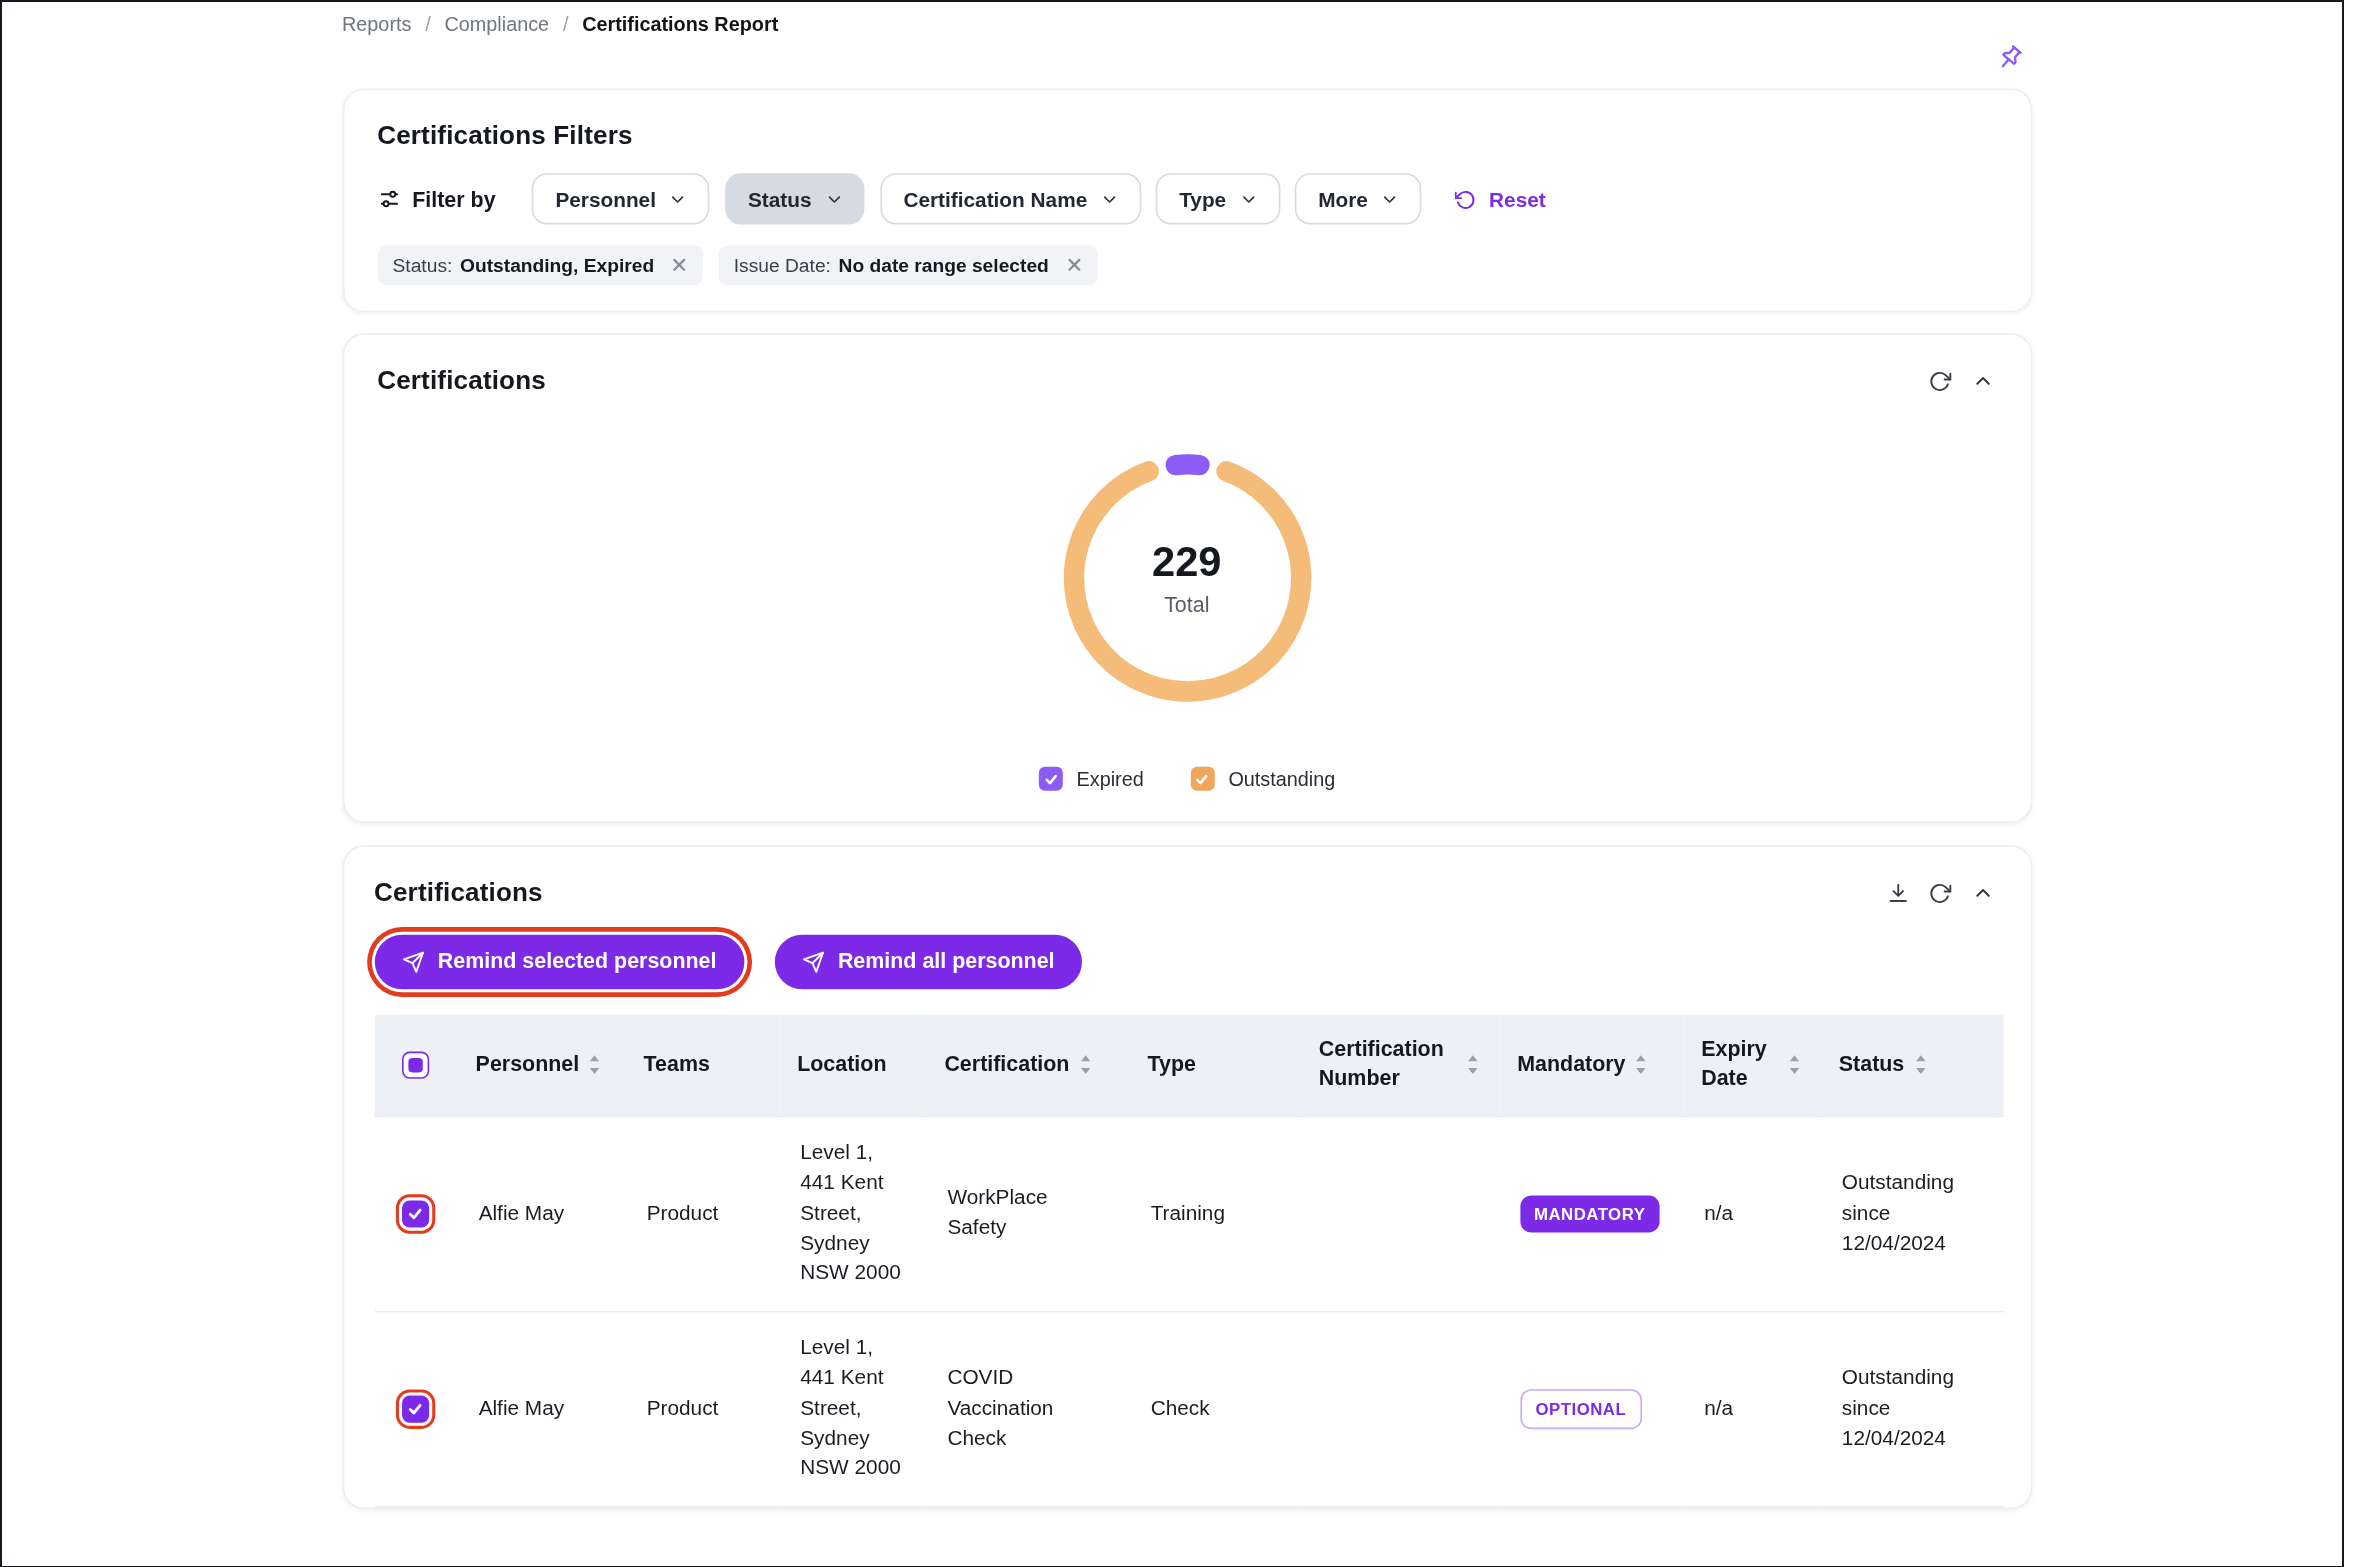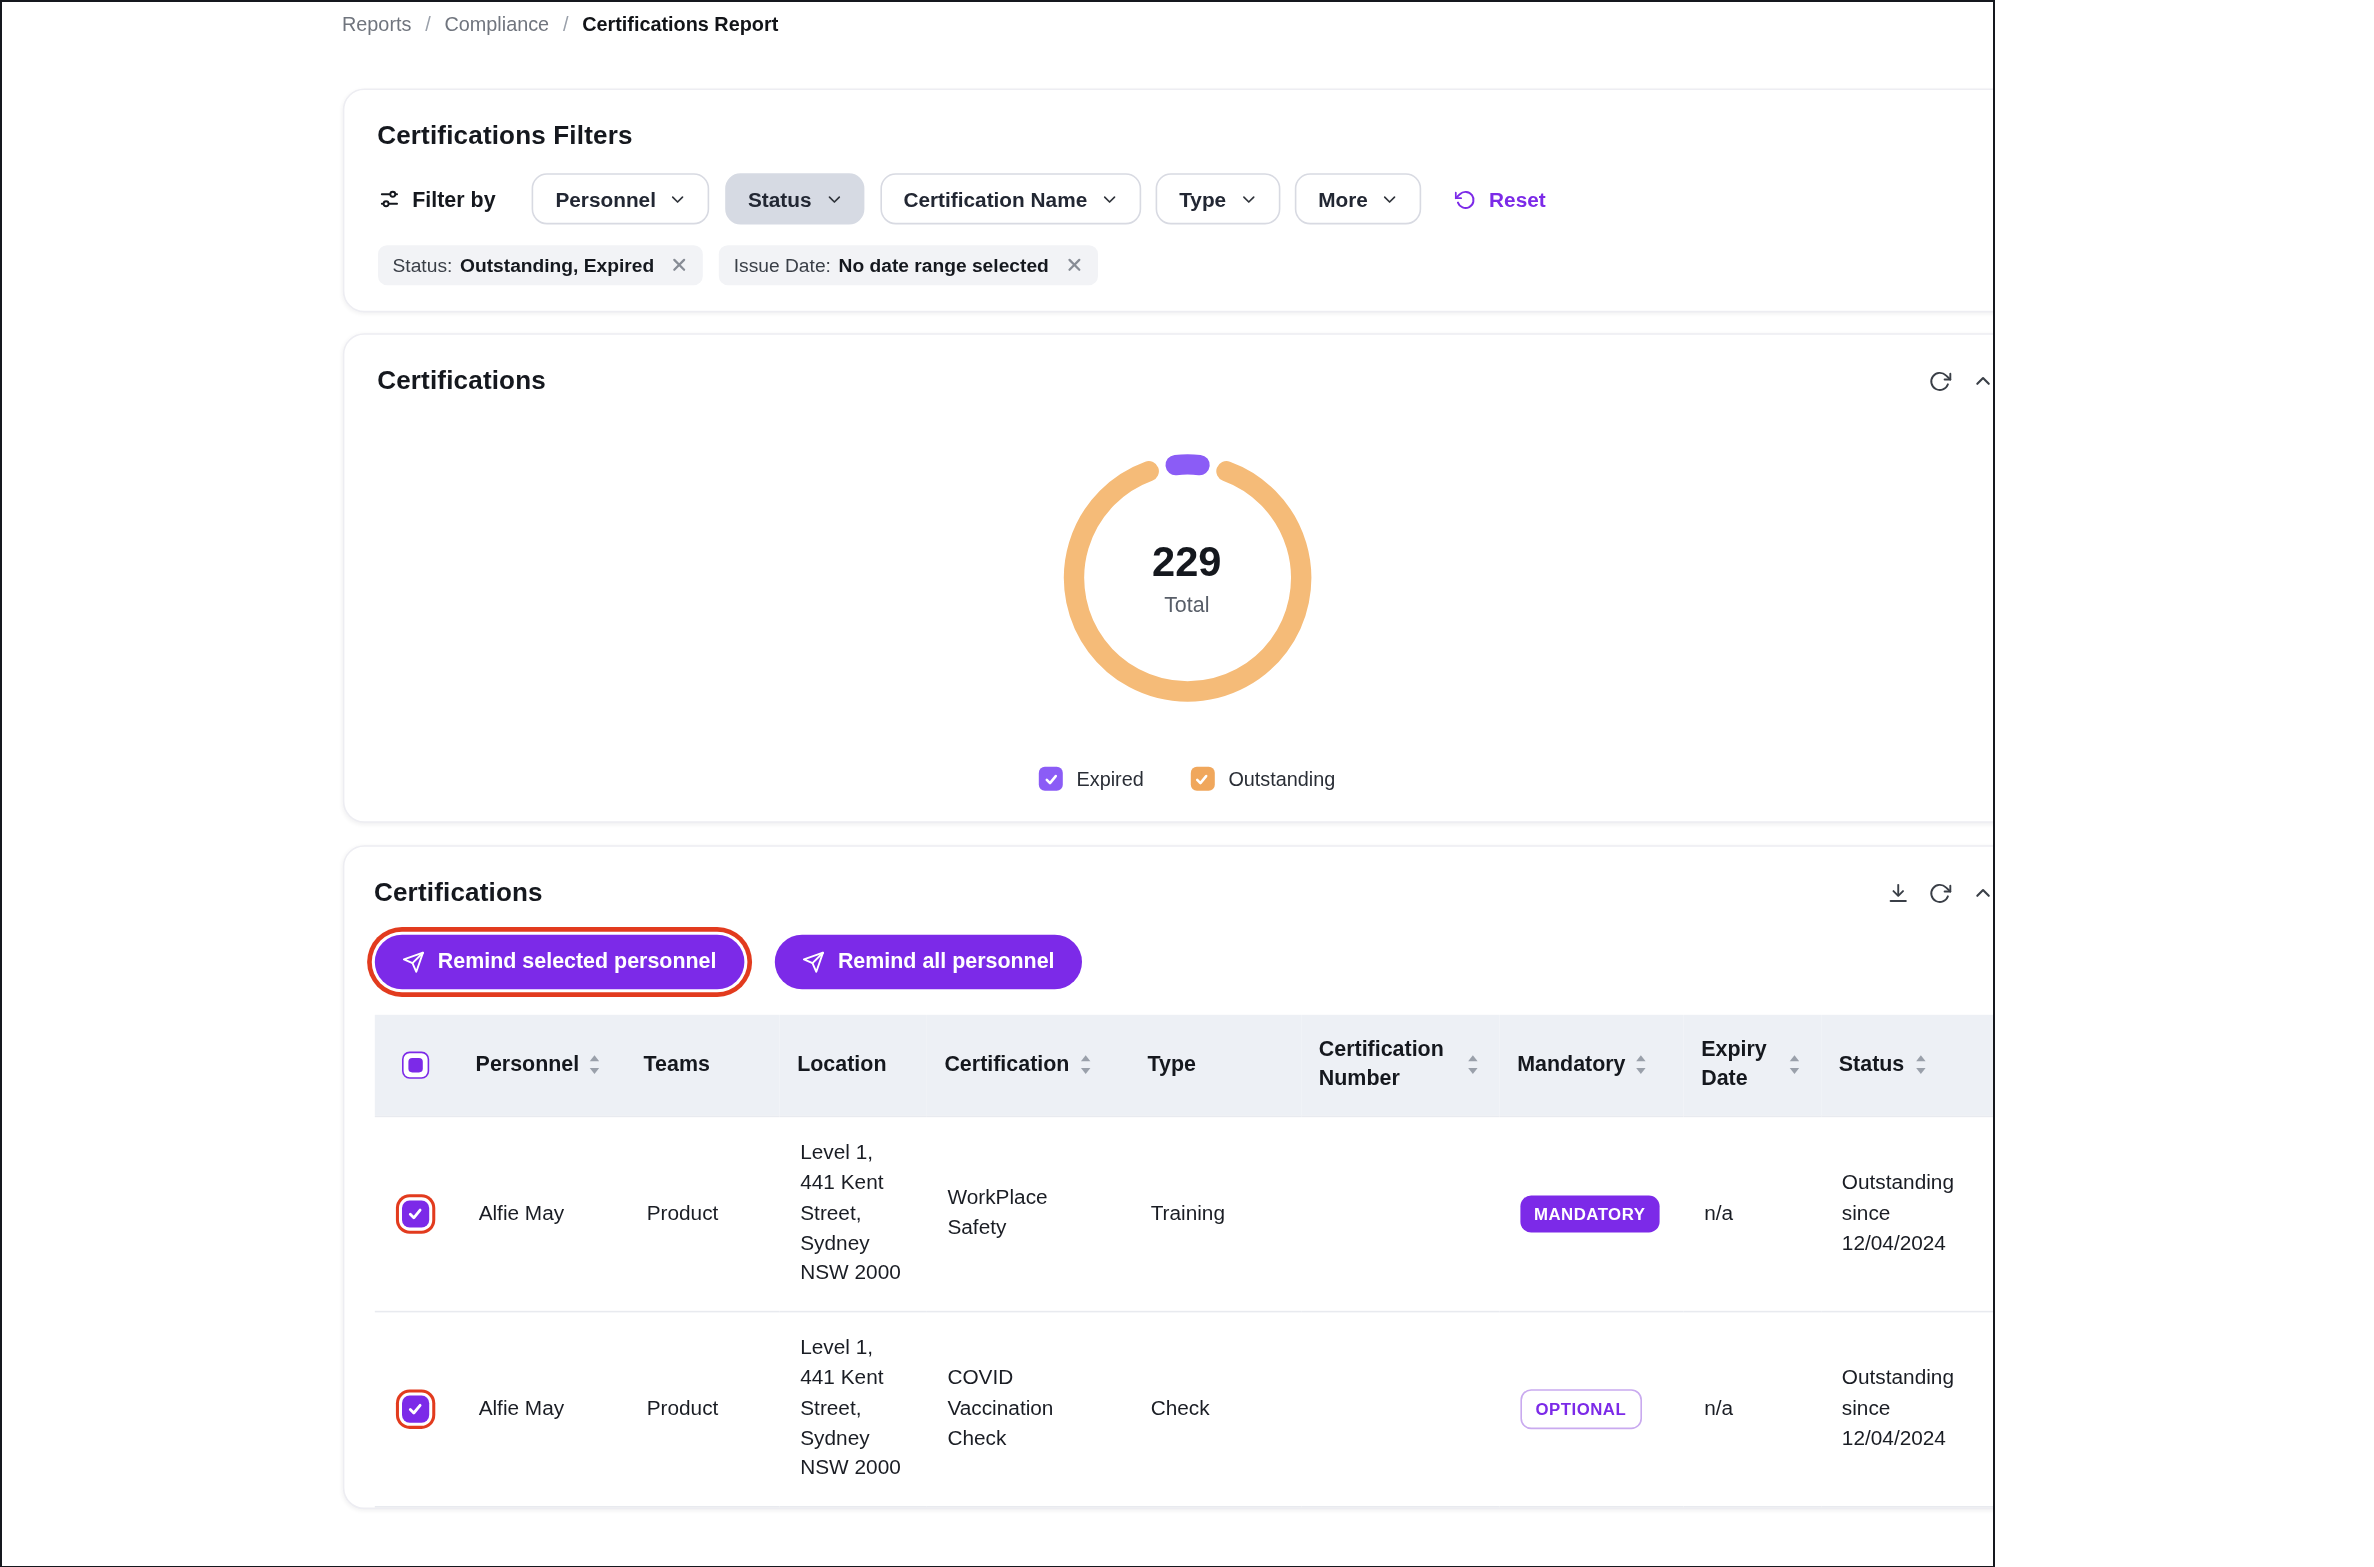--- a/index.html
+++ b/index.html
@@ -1,20 +1,20 @@
 <!DOCTYPE html>
 <html><head>
 <meta charset="utf-8">
 <style>
   * { box-sizing: border-box; }
   html, body { margin: 0; padding: 0; background: #ffffff; }
 
   .frame {
     position: relative;
-    width: 1995px;
+    width: 2344px;
     height: 1568px;
     background: #ffffff;
     border: 2.9px solid #15181e;
     overflow: hidden;
   }
   .scale {
     position: absolute;
     top: 0; left: 0;
     width: 1481px;
     height: 976px;

